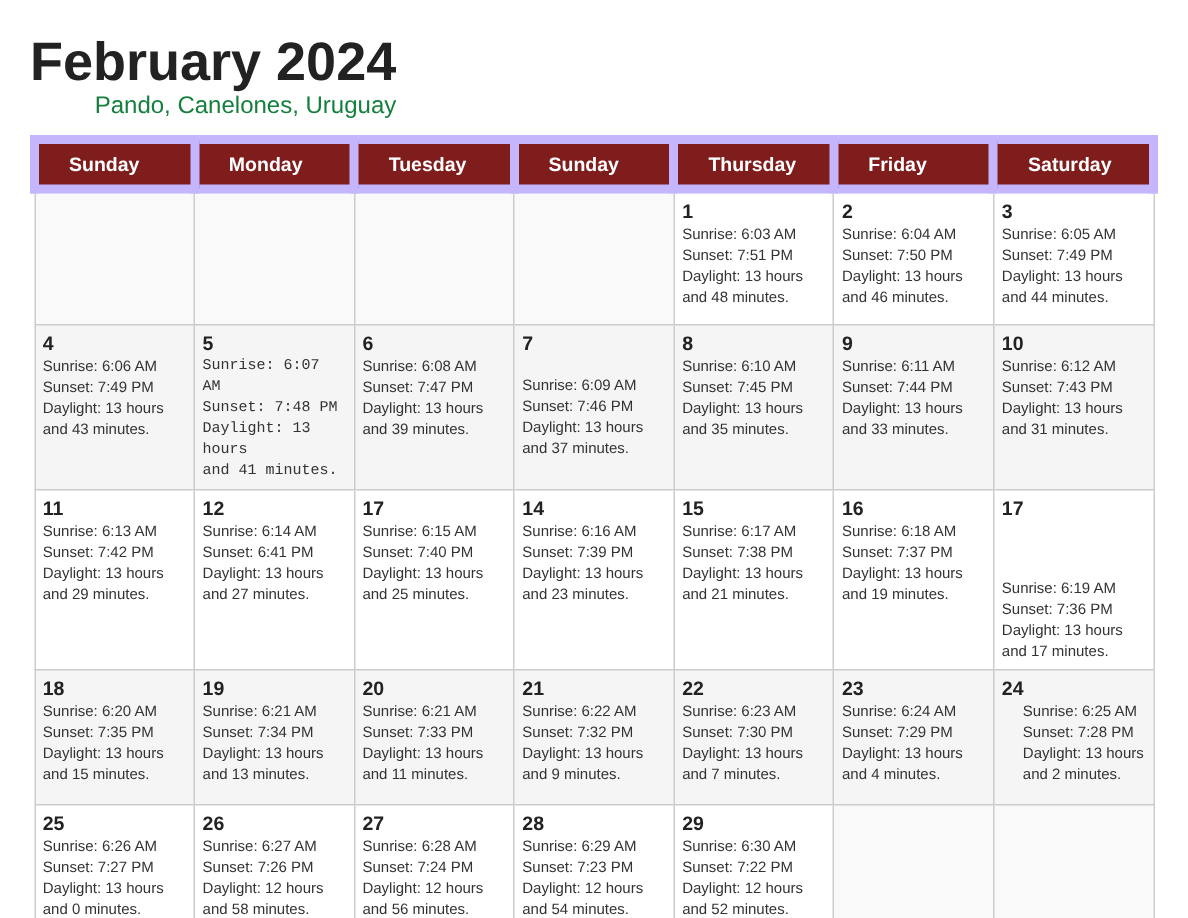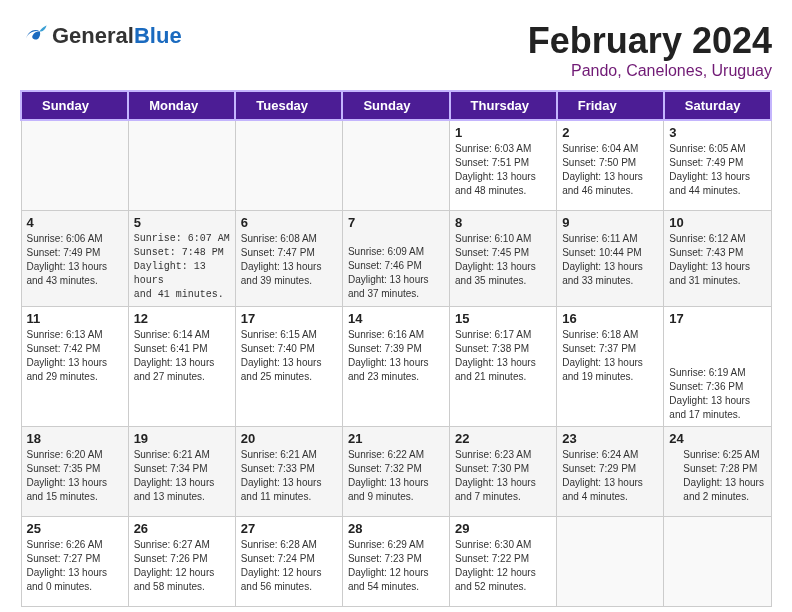--- a/index.html
+++ b/index.html
@@ -35,35 +35,35 @@
     .title-block {
       text-align: right;
     }
     .month-year {
       font-size: 36px;
       font-weight: bold;
       color: #222;
     }
     .location {
       font-size: 16px;
-      color: #701a75;
+      color: #15803d;
     }
     table {
       width: 100%;
       border-collapse: collapse;
       table-layout: fixed;
     }
     thead tr th {
-      background-color: #4c1d95;
+      background-color: #7f1d1d;
       color: #fff;
       font-size: 13px;
       font-weight: bold;
       padding: 6px 20px;
       text-align: left;
-      border: 2px solid #c4b5fd;
+      border: 6px solid #c4b5fd;
     }
     tbody tr td {
       vertical-align: top;
       border: 1px solid #ccc;
       padding: 4px 5px;
       font-size: 10.5px;
       color: #222;
       height: 90px;
       background: #fff;
     }
@@ -82,32 +82,20 @@
       line-height: 1.4;
     }
     .empty-cell {
       background: #f9f9f9 !important;
     }
   </style>
 </head>
 <body>
 
 <div class="header-area">
-  <div class="logo">
-    <div>
-      <svg class="logo-bird" viewBox="0 0 40 40" xmlns="http://www.w3.org/2000/svg">
-        <path d="M8 28 C10 20 18 14 28 16 C22 12 12 14 8 28Z" fill="#1a6abf"></path>
-        <path d="M28 16 C32 10 38 8 38 8 C36 14 32 18 28 16Z" fill="#3a9fd4"></path>
-        <path d="M28 16 C30 20 28 26 24 28 C20 28 16 26 18 22 C20 18 24 16 28 16Z" fill="#1a6abf"></path>
-      </svg>
-    </div>
-    <div class="logo-text">
-      <span class="general">General</span><span class="blue">Blue</span>
-    </div>
-  </div>
   <div class="title-block">
     <div class="month-year">February 2024</div>
     <div class="location">Pando, Canelones, Uruguay</div>
   </div>
 </div>
 
 <table>
   <thead>
     <tr id="days-header">
         <th>Sunday</th>
@@ -179,21 +167,21 @@
         <td>
           <span class="day-num">8</span>
           <div class="day-info" style="white-space: pre-line;">Sunrise: 6:10 AM
 Sunset: 7:45 PM
 Daylight: 13 hours
 and 35 minutes.</div>
         </td>
         <td>
           <span class="day-num">9</span>
           <div class="day-info" style="white-space: pre-line;">Sunrise: 6:11 AM
-Sunset: 10:44 PM
+Sunset: 7:44 PM
 Daylight: 13 hours
 and 33 minutes.</div>
         </td>
         <td>
           <span class="day-num">10</span>
           <div class="day-info" style="white-space: pre-line;">Sunrise: 6:12 AM
 Sunset: 7:43 PM
 Daylight: 13 hours
 and 31 minutes.</div>
         </td>

